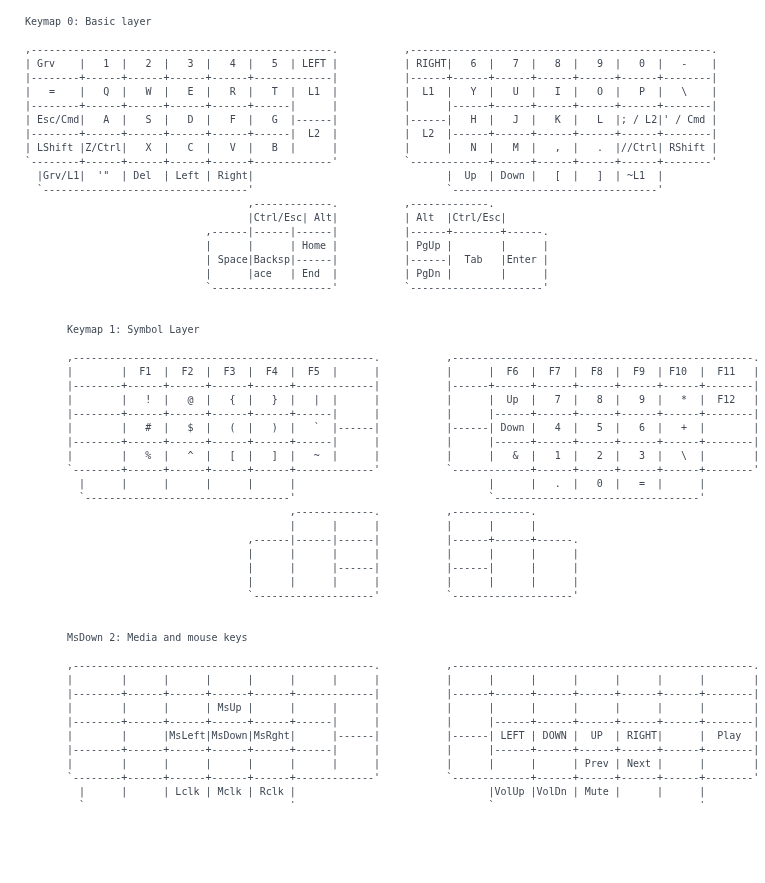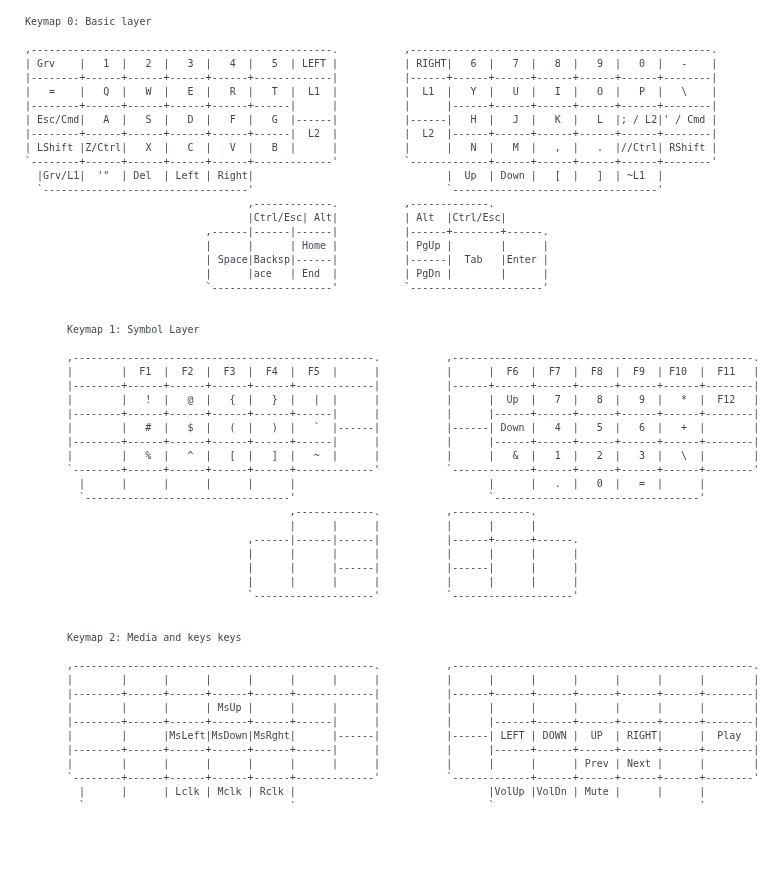--- a/index.html
+++ b/index.html
@@ -77,21 +77,21 @@
                                      ,-------------.           ,-------------.
                                      |      |      |           |      |      |
                               ,------|------|------|           |------+------+------.
                               |      |      |      |           |      |      |      |
                               |      |      |------|           |------|      |      |
                               |      |      |      |           |      |      |      |
                               `--------------------'           `--------------------'</pre>
   </div>
 
   <div class="keymap-block">
-    <pre class="keymap-title">Keymap 2: Media and keys keys</pre>
+    <pre class="keymap-title">MsDown 2: Media and mouse keys</pre>
     <pre class="keymap-art">,--------------------------------------------------.           ,--------------------------------------------------.
 |        |      |      |      |      |      |      |           |      |      |      |      |      |      |        |
 |--------+------+------+------+------+-------------|           |------+------+------+------+------+------+--------|
 |        |      |      | MsUp |      |      |      |           |      |      |      |      |      |      |        |
 |--------+------+------+------+------+------|      |           |      |------+------+------+------+------+--------|
 |        |      |MsLeft|MsDown|MsRght|      |------|           |------| LEFT | DOWN |  UP  | RIGHT|      |  Play  |
 |--------+------+------+------+------+------|      |           |      |------+------+------+------+------+--------|
 |        |      |      |      |      |      |      |           |      |      |      | Prev | Next |      |        |
 `--------+------+------+------+------+-------------'           `-------------+------+------+------+------+--------'
   |      |      | Lclk | Mclk | Rclk |                                |VolUp |VolDn | Mute |      |      |

